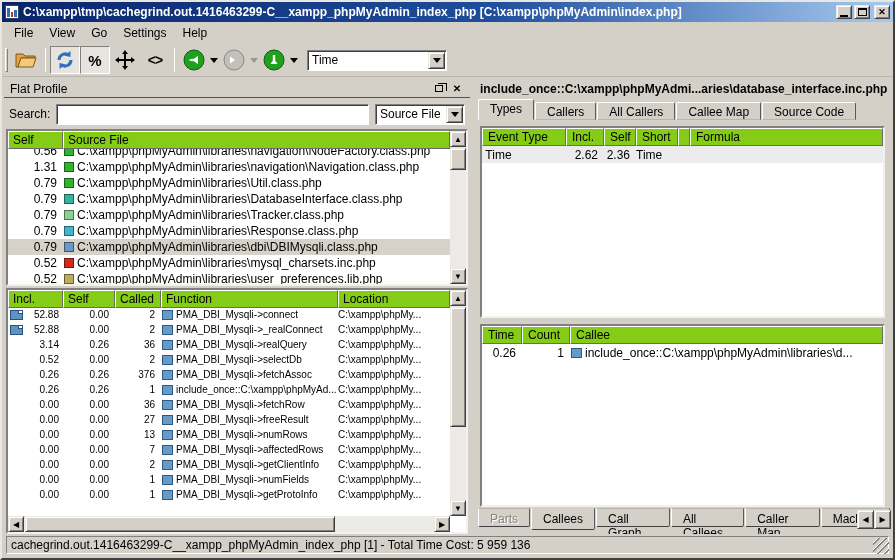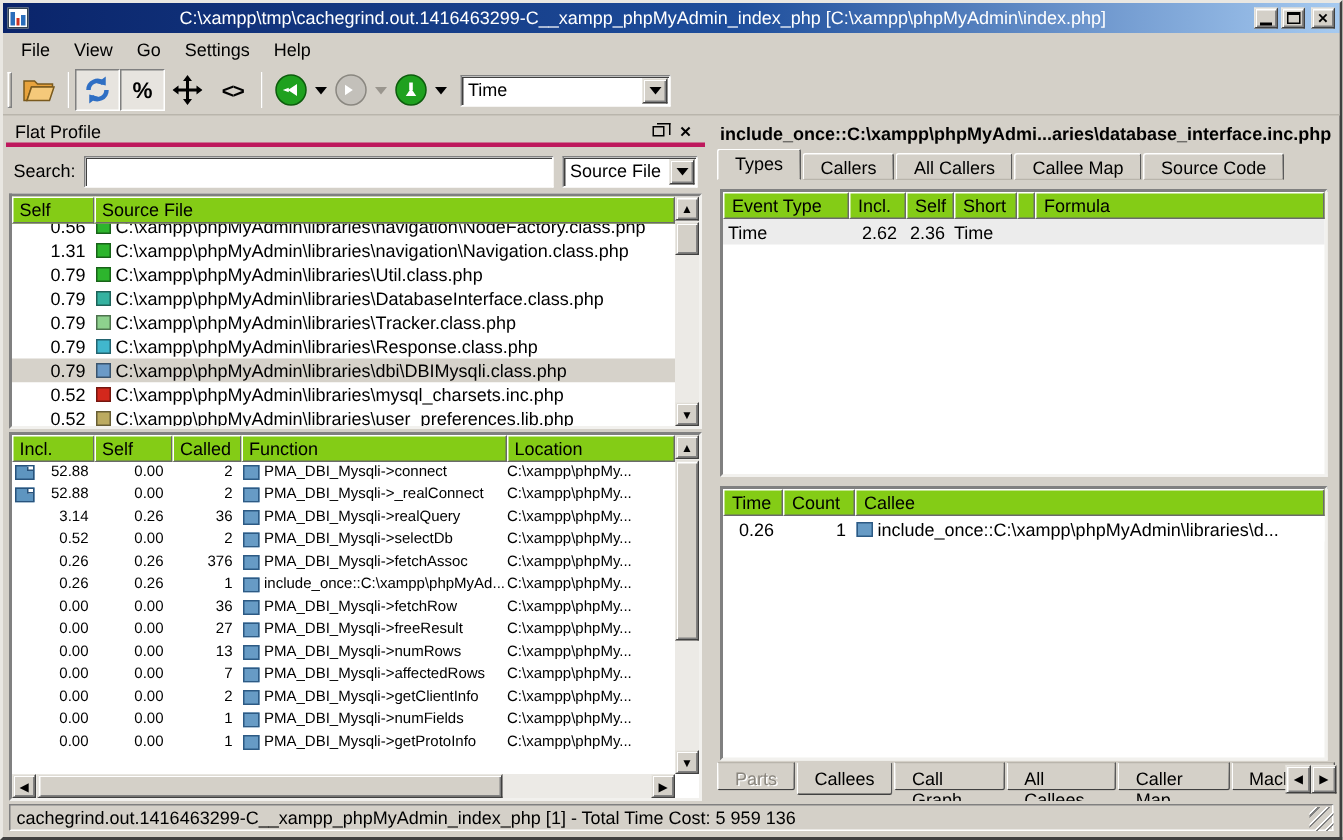--- a/index.html
+++ b/index.html
@@ -10,21 +10,21 @@
   .sunken  { border:1px solid; border-color:#808080 #ffffff #ffffff #808080; box-shadow:inset 1px 1px 0 #404040; background:#fff; }
   .sunkframe { border:2px solid; border-color:#808080 #f2f1ee #f2f1ee #808080; background:#fff; }
 
   
   #titlebar { position:absolute; left:0; top:0; width:100%; height:20px;
     background:linear-gradient(90deg,#0a246a 0%,#1e4e9c 55%,#a6caf0 100%);
     display:flex; align-items:center; padding:0 3px; }
   #app-icon { width:14px; height:14px; background:#fff; border:1px solid #345; margin-right:4px; flex:none; display:flex; align-items:flex-end; gap:1px; padding:1px; }
   #app-icon i { display:block; width:3px; background:#2a6ebb; }
   #app-icon i:nth-child(1){height:9px;} #app-icon i:nth-child(2){height:5px;background:#cc3322;} #app-icon i:nth-child(3){height:7px;}
-  #title-text { color:#fff; font-weight:normal; font-size:12px; white-space:nowrap; overflow:hidden; flex:1;text-align:center; }
+  #title-text { color:#fff; font-weight:bold; font-size:12px; white-space:nowrap; overflow:hidden; flex:1; }
   .winbtn { width:16px; height:14px; margin-left:2px; display:flex; align-items:center; justify-content:center; font-size:9px; font-weight:bold; color:#000; flex:none; }
   .glyph-min { width:8px; height:2px; background:#000; margin-top:7px; }
   .glyph-max { width:9px; height:8px; border:1px solid #000; border-top:2px solid #000; }
 
   
   #menubar { position:absolute; left:0; top:20px; width:100%; height:22px; display:flex; align-items:center; padding-left:4px; background:#d4d0c8; }
   .menu-item { padding:2px 8px; }
 
   
   #toolbar { position:absolute; left:0; top:42px; width:100%; height:33px; display:flex; align-items:center; background:#d4d0c8; border-bottom:1px solid #b9b5ac; }
@@ -35,21 +35,21 @@
   .tb-caret { width:10px; height:28px; display:flex; align-items:center; justify-content:center; }
   .caret { width:0; height:0; border-left:4px solid transparent; border-right:4px solid transparent; border-top:5px solid #000; }
   .caret.dis { border-top-color:#9a968e; }
   .pct { font-size:15px; font-weight:bold; }
   .angle { font-size:14px; font-weight:bold; letter-spacing:-1px; }
   #event-combo { margin-left:8px; width:140px; height:21px; display:flex; background:#fff; border:1px solid; border-color:#808080 #fff #fff #808080; box-shadow:inset 1px 1px 0 #404040; }
   #event-combo .val { flex:1; padding:2px 4px; font-size:12px; }
   .combo-btn { width:17px; height:17px; margin:1px; display:flex; align-items:center; justify-content:center; }
 
   
-  #dock-title { position:absolute; left:2px; top:78px; width:466px; height:18px; display:flex; align-items:center; padding:0 6px; border-bottom:3px solid #be185d; }
+  #dock-title { position:absolute; left:2px; top:78px; width:466px; height:18px; display:flex; align-items:center; padding:0 6px; border-bottom:1px solid #be185d; }
   #dock-title .t { flex:1; }
   .dock-ico { width:14px; height:13px; display:flex; align-items:center; justify-content:center; margin-left:4px; font-size:10px; font-weight:bold; }
   .float-glyph { width:8px; height:7px; border:1px solid #000; position:relative; background:#d4d0c8; }
   .float-glyph:before { content:""; position:absolute; left:2px; top:-3px; width:8px; height:7px; border:1px solid #000; border-bottom:none; border-left:none; }
 
   #search-row { position:absolute; left:2px; top:99px; width:466px; height:26px; display:flex; align-items:center; padding:0 5px; gap:6px; }
   #search-input { flex:1; height:21px; }
   #group-combo { width:90px; height:21px; display:flex; background:#fff; border:1px solid; border-color:#808080 #fff #fff #808080; box-shadow:inset 1px 1px 0 #404040; }
   #group-combo .val { flex:1; padding:2px 4px; white-space:nowrap; overflow:hidden; }
 

